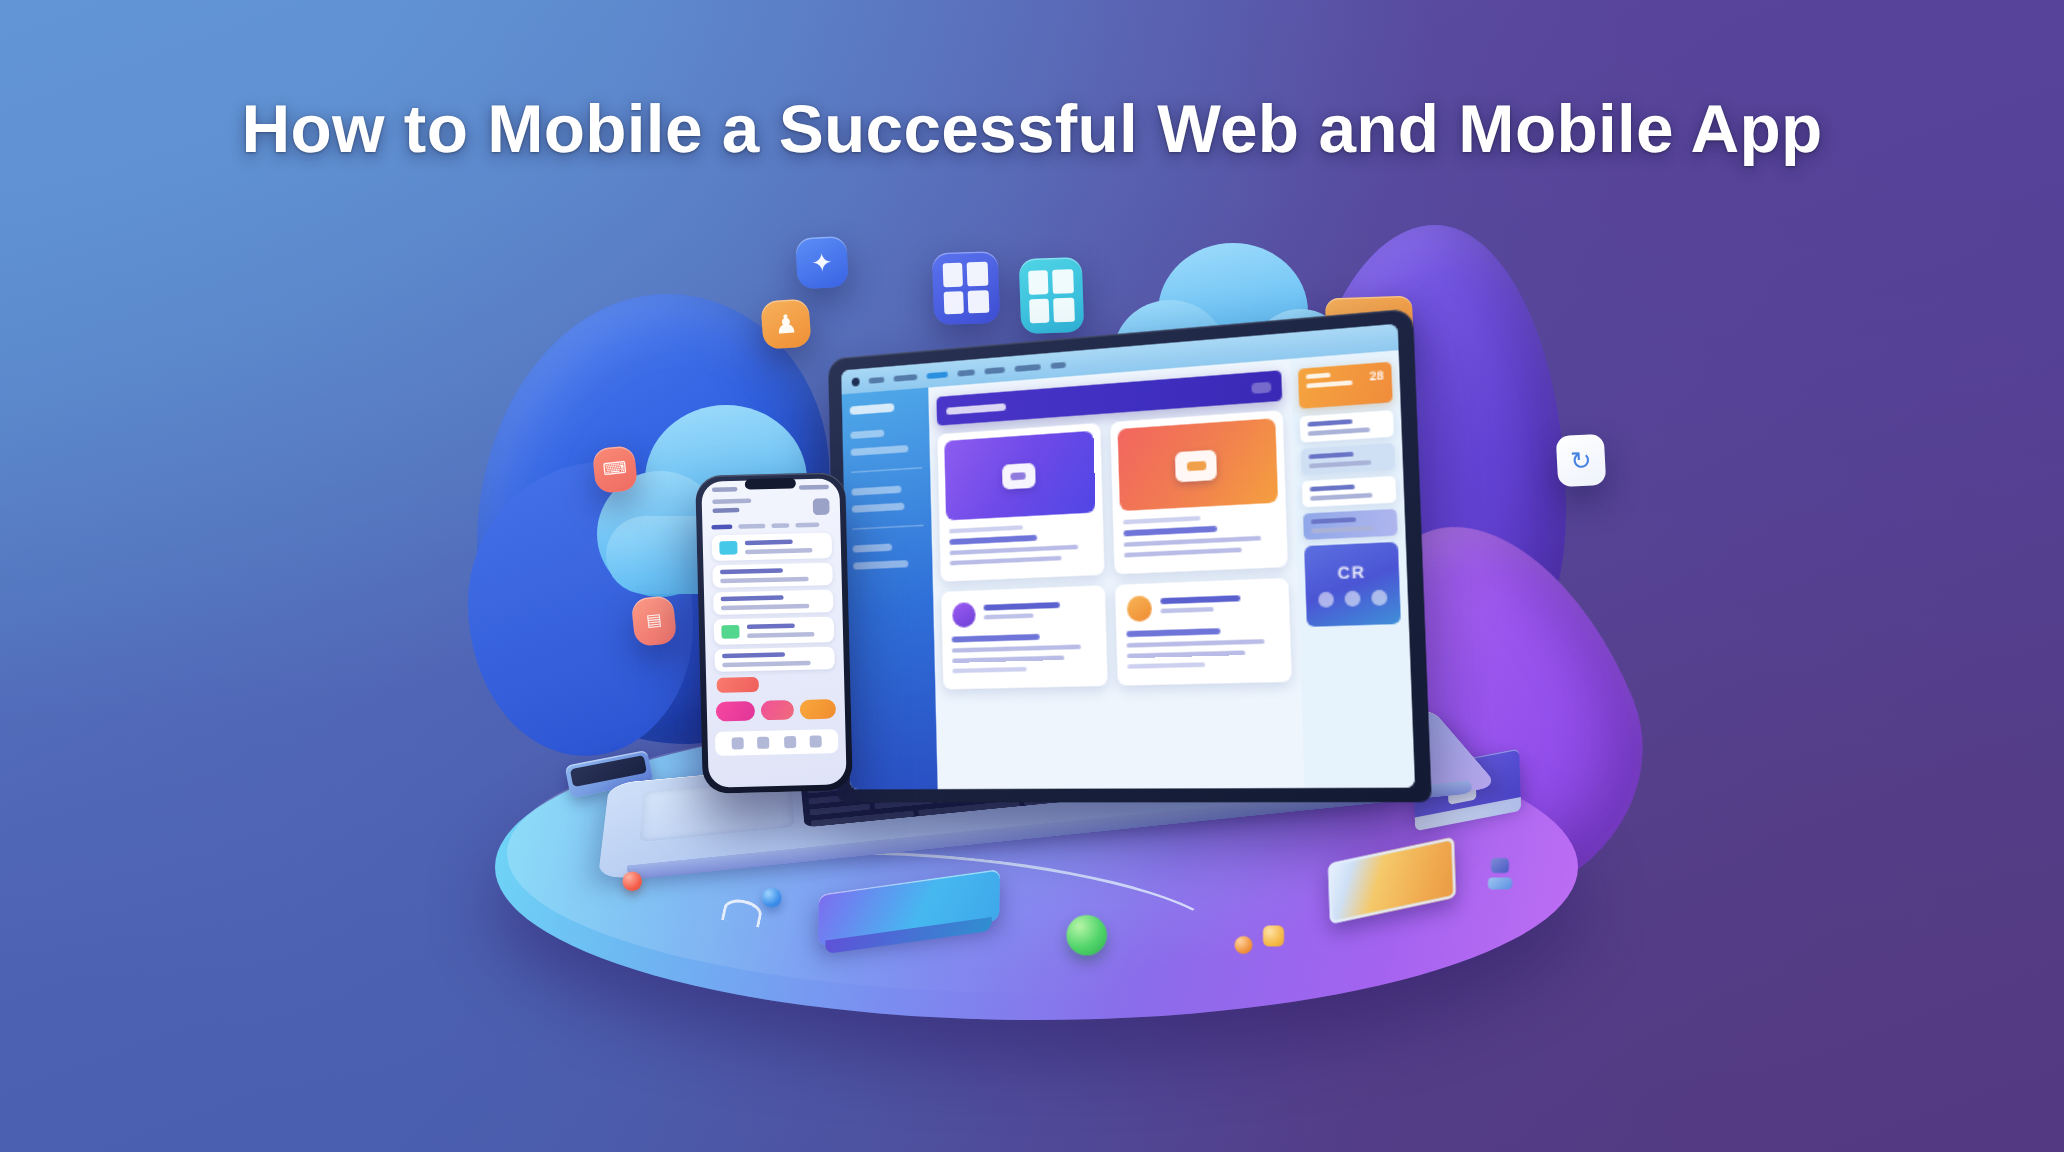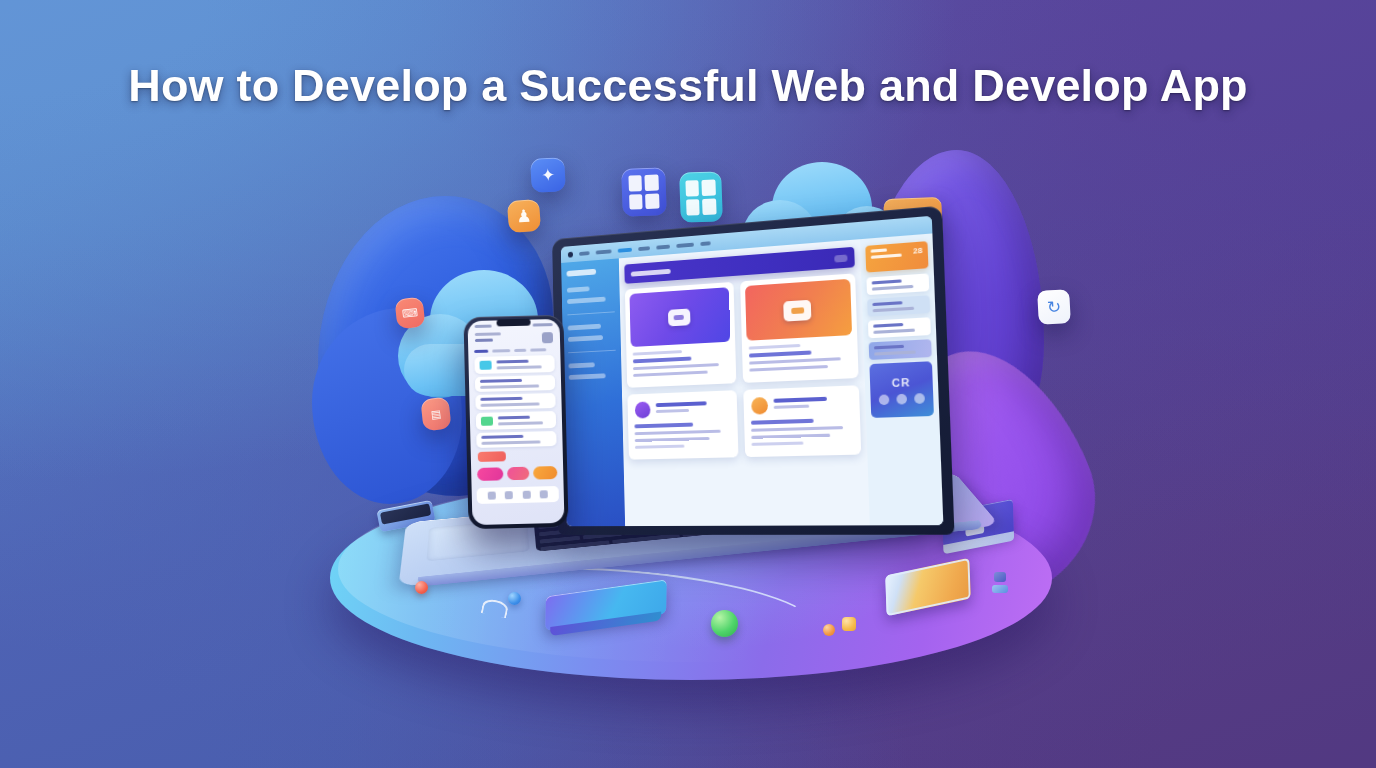--- a/index.html
+++ b/index.html
@@ -401,21 +401,21 @@
   <div class="blob blob-purple"></div>
   <div class="blob blob-violet"></div>
 
   <div class="cloud cloud-right">
     <b class="c1"></b>
       <b class="c2"></b>
       <b class="c3"></b>
       <b class="cbase"></b>
   </div>
 
-  <div class="title">How to Develop a Successful Web and Develop App</div>
+  <div class="title">How to Mobile a Successful Web and Mobile App</div>
 
   <div class="cloud cloud-left">
     <b class="c1"></b>
       <b class="c2"></b>
       <b class="c3"></b>
       <b class="cbase"></b>
   </div>
 
   <div class="tile t-blue tile-ai">
     <span class="glyph">✦</span>

